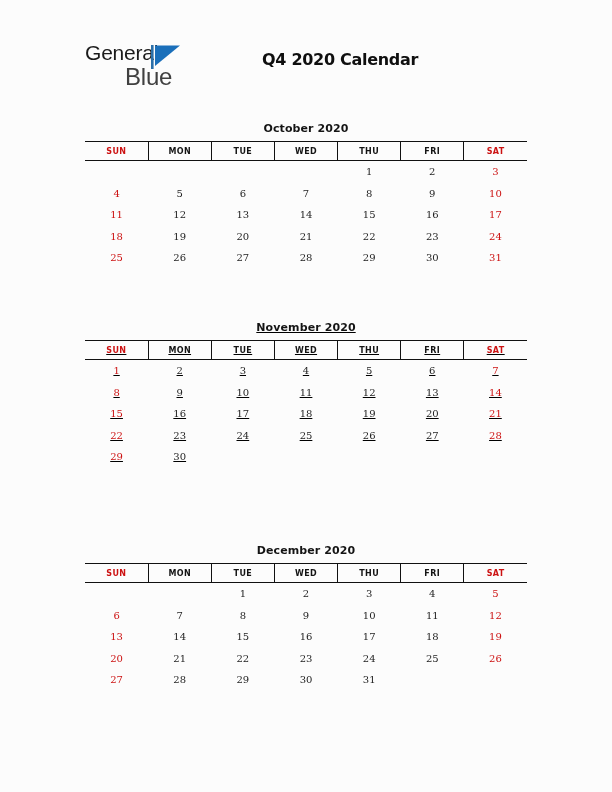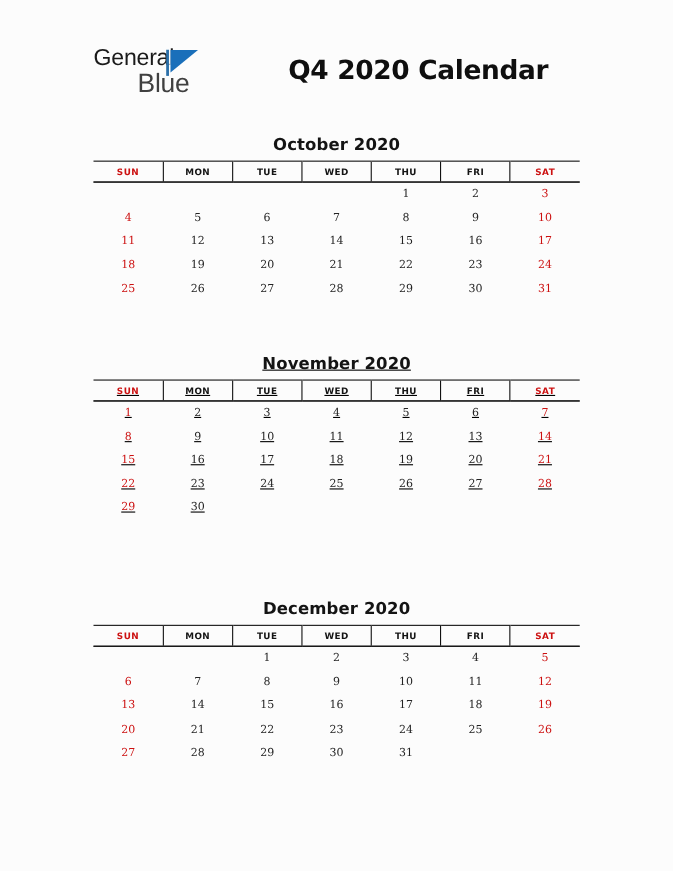--- a/index.html
+++ b/index.html
@@ -67,41 +67,41 @@
     color: #404040;
     line-height: 1;
   }
 
   .page-title {
     position: absolute;
     left: 262px;
     top: 50px;
     width: 330px;
     font-family: "DejaVu Sans", sans-serif;
-    font-size: 24px;
+    font-size: 16px;
     font-weight: bold;
     color: #0f0f0f;
     letter-spacing: -0.3px;
     white-space: nowrap;
   }
 
   
   .month {
     position: absolute;
     left: 85px;
     width: 442px;
   }
   .month-oct { top: 122px; }
   .month-nov { top: 321px; text-decoration: underline; }
   .month-dec { top: 544px; }
 
   .month-title {
     text-align: center;
     font-family: "DejaVu Sans", sans-serif;
-    font-size: 15px;
+    font-size: 11px;
     font-weight: bold;
     color: #141414;
     padding-bottom: 6px;
     letter-spacing: 0.1px;
   }
 
   table.cal {
     width: 442px;
     border-collapse: collapse;
     table-layout: fixed;

